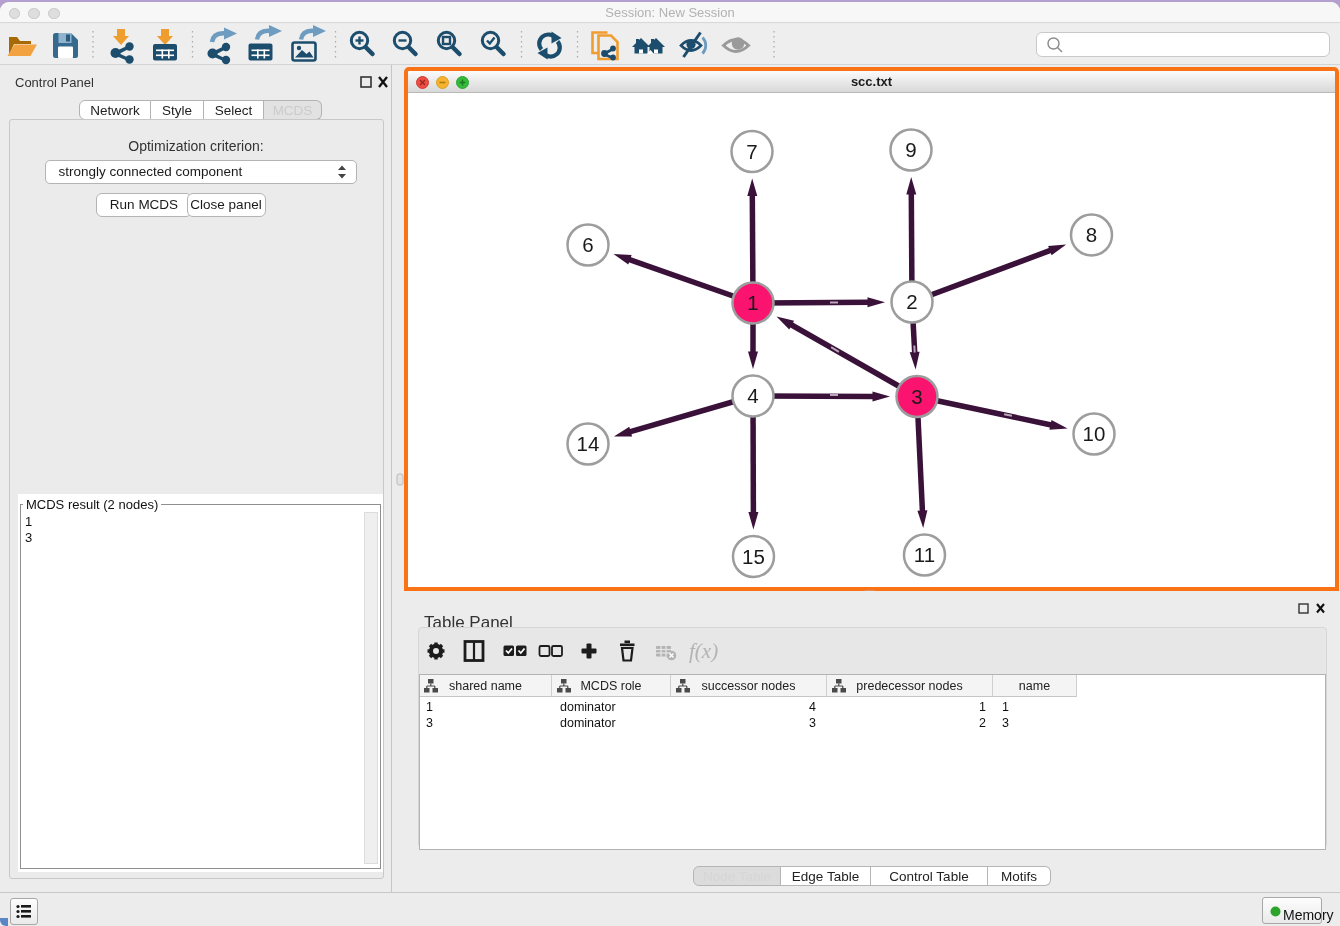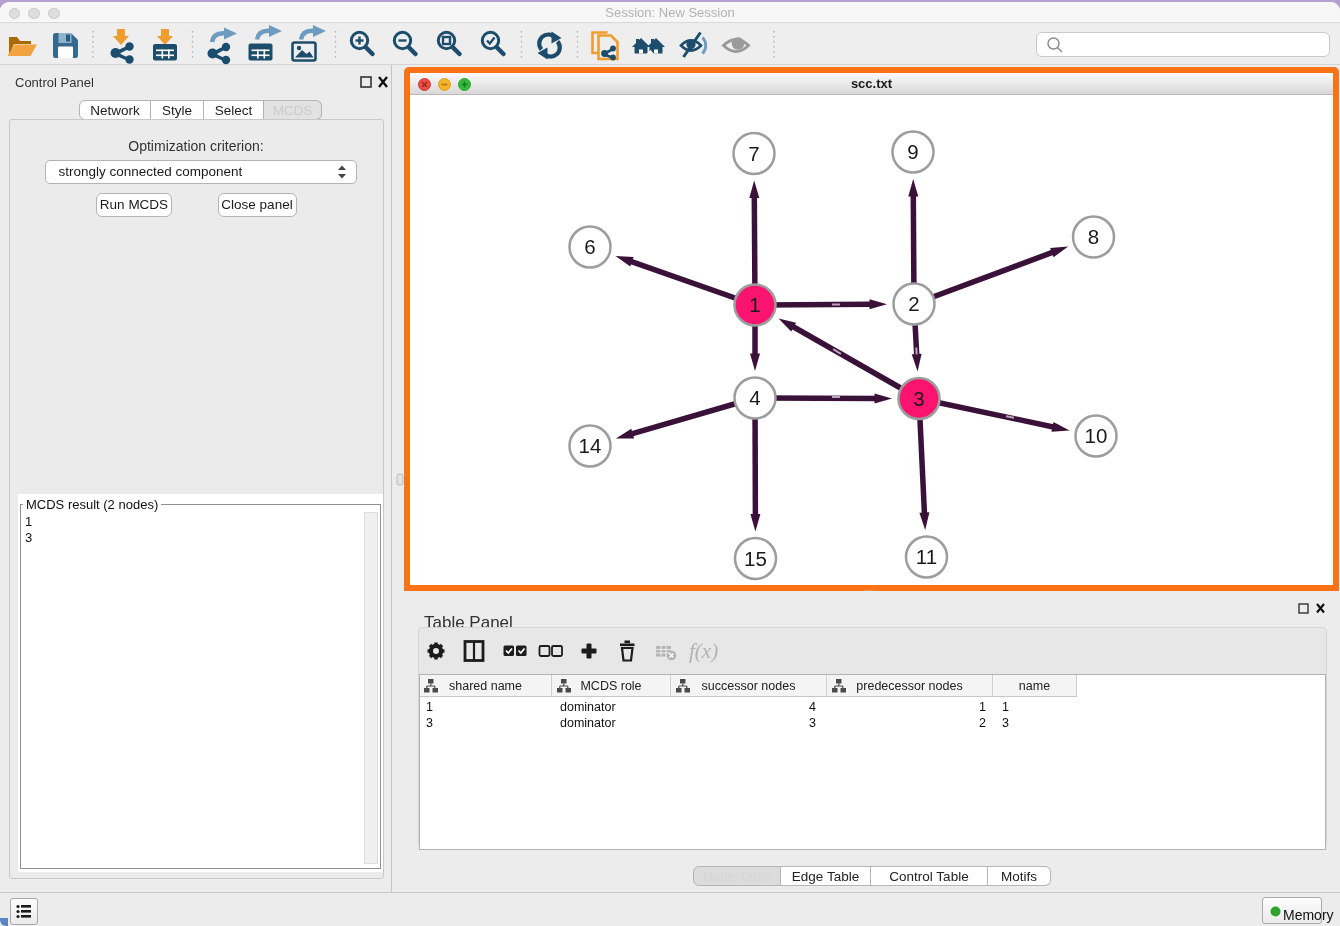--- a/index.html
+++ b/index.html
@@ -17,21 +17,21 @@
 .tabseg { position:absolute; height:20px; background:#fff; border:1px solid #b3b3b3; border-left:none; font-size:13.5px; color:#222; text-align:center; line-height:19px; }
 #cpcontent { position:absolute; left:8.5px; top:54px; width:375px; height:760px; border:1px solid #c8c8c8; border-radius:3px; background:#ebebeb; }
 #optlabel { position:absolute; left:0; top:18px; width:100%; text-align:center; font-size:14px; color:#333; }
 #dropdown { position:absolute; left:35px; top:40px; width:312px; height:24px; background:#fff; border:1px solid #b4b4b4; border-radius:5px; font-size:13.5px; color:#1a1a1a; line-height:22px; padding-left:13px; }
 .btn { position:absolute; top:73px; height:24px; background:#fff; border:1px solid #b4b4b4; border-radius:6px; font-size:13.5px; color:#1a1a1a; text-align:center; line-height:22px; }
 #mcdsbox { position:absolute; left:8.5px; top:374px; width:365px; height:378px; background:#fff; }
 #mcdsborder { position:absolute; left:2px; top:10px; width:361px; height:365px; border:1px solid #8f8f8f; }
 #mcdstitle { position:absolute; left:5px; top:3px; background:#fff; padding:0 3px; font-size:13px; color:#111; }
 #mcdsscroll { position:absolute; right:5px; top:18px; width:14px; height:352px; background:#efefef; border:1px solid #dcdcdc; }
 
-#nf { position:absolute; left:404px; top:65px; width:935px; height:524px; border:6px solid #f97316; border-radius:5px 5px 0 0; background:#fff; }
+#nf { position:absolute; left:404px; top:65px; width:935px; height:524px; border:4px solid #f97316; border-radius:5px 5px 0 0; background:#fff; }
 #nf-titlebar { position:absolute; left:0; top:0; width:100%; height:22px; background:linear-gradient(#fbfbfb,#d8d8d8); border-bottom:1px solid #b9b9b9; border-radius:5px 5px 0 0; }
 #nf-title { position:absolute; left:0; top:3px; width:100%; text-align:center; font-size:13px; font-weight:bold; color:#1a1a1a; }
 .nfb { position:absolute; top:5px; width:13px; height:13px; border-radius:50%; }
 
 #tp { position:absolute; left:392px; top:589px; width:948px; height:303px; background:#ececec; }
 #tp-title { position:absolute; left:32px; top:11px; font-size:17px; color:#333;margin-top:11px; }
 #tbrowser { position:absolute; left:26px; top:36px; width:909px; height:221px; background:#e7e7e7; border:1px solid #d6d6d6; border-radius:4px; }
 #ttable { position:absolute; left:0px; top:46px; width:907px; height:176px; background:#fff; border:1px solid #b3b3b3; }
 .hcell { position:absolute; top:0; height:22px; background:#f4f4f4; border-right:1px solid #d0d0d0; border-bottom:1px solid #c6c6c6; font-size:12.5px; color:#222; text-align:center; line-height:22px; }
 .tcell { position:absolute; font-size:12.5px; color:#111; height:16px; line-height:16px; }
@@ -191,22 +191,22 @@
     <div class="tabseg" style="left:204px;top:35px;width:60px">Select</div>
     <div class="tabseg" style="left:264px;top:35px;width:58px;border-radius:0 6px 6px 0;background:#e2e2e2;color:#cbcbcb">MCDS</div>
     <div id="cpcontent">
       <div id="optlabel">Optimization criterion:</div>
       <div id="dropdown">strongly connected component
         <svg width="12" height="16" style="position:absolute;right:8px;top:3px">
             <path d="M2 6 L6 1.5 L10 6 Z" fill="#444"></path>
             <path d="M2 10 L6 14.5 L10 10 Z" fill="#444"></path>
           </svg>
       </div>
-      <div class="btn" style="left:86.5px;width:76px">Run MCDS</div>
-      <div class="btn" style="left:208px;width:79px">Close panel</div>
+      <div class="btn" style="left:86.5px;width:96px">Run MCDS</div>
+      <div class="btn" style="left:177px;width:79px">Close panel</div>
       <div id="mcdsbox">
         <div id="mcdsborder"></div>
         <div id="mcdstitle">MCDS result (2 nodes)</div>
         <div style="position:absolute;left:7px;top:20px;font-size:13px;color:#111;line-height:16px">1<br>3</div>
         <div id="mcdsscroll"></div>
       </div>
     </div>
   </div>
   <svg width="8" height="14" style="position:absolute;left:396px;top:471px">
       <rect x="1" y="1" width="6" height="11" rx="2" fill="#e2e2e2" stroke="#bbb" stroke-width="1"></rect>

